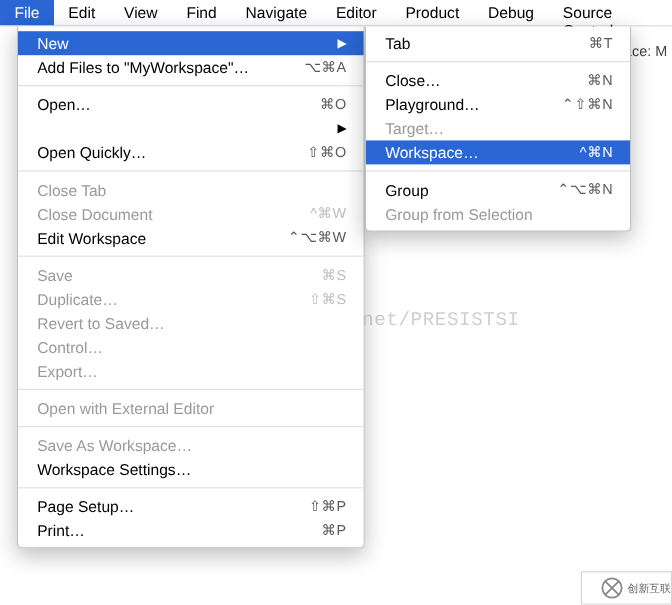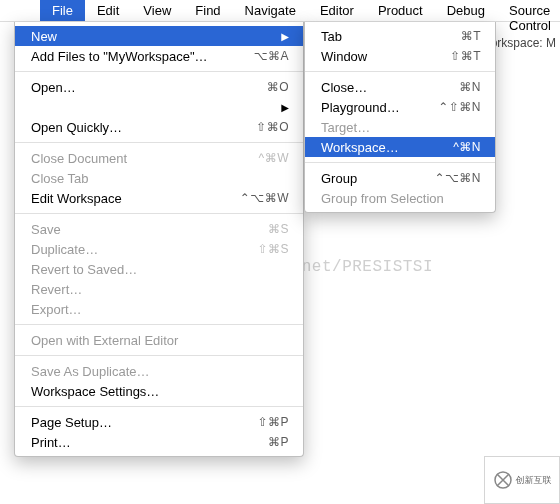--- a/index.html
+++ b/index.html
@@ -1,43 +1,43 @@
 <!DOCTYPE html>
 <html><head>
 <meta charset="utf-8">
 <style>
   * { box-sizing: border-box; margin: 0; padding: 0; font-family: -apple-system, "Helvetica Neue", Arial, sans-serif; }
   body { width: 560px; height: 504px; background: #fff; font-size: 13px; overflow: hidden; position: relative; }
-  .menubar { display: flex; height: 22px; align-items: stretch; background: #fff; border-bottom: 1px solid #ddd; padding-left: 40px; }
+  .menubar { display: flex; height: 22px; align-items: stretch; background: #fff; border-bottom: 1px solid #ddd; }
   .menubar-item { padding: 3px 12px 0 12px; color: #000; cursor: default; }
   .menubar-item.active { background: #2a66d4; color: #fff; }
   .panel {
     position: absolute;
     background: #fff;
     border: 1px solid #bfbfbf;
     box-shadow: 0 6px 18px rgba(0,0,0,.25);
     padding: 4px 0;
     border-radius: 0 0 4px 4px;
   }
   .file-panel { left: 14px; top: 22px; width: 290px; border-top: none; }
-  .sub-panel  { left: 304px; top: 22px; width: 192px; border-top: none; }
+  .sub-panel  { left: 304px; top: 22px; width: 222px; border-top: none; }
   .row { display: flex; align-items: center; height: 20px; padding: 0 14px 0 16px; color: #000; }
   .row.disabled { color: #9a9a9a; }
   .row .lbl { flex: 1; white-space: nowrap; overflow: hidden; }
   .row .sc  { color: #5a5a5a; font-size: 12px; letter-spacing: .5px; text-align: right; min-width: 60px; }
   .row.disabled .sc { color: #bdbdbd; }
   .row .arrow { margin-left: auto; font-size: 10px; color: #000; }
   .row.hl { background: #2a66d4; color: #fff; }
   .row.hl .sc, .row.hl .arrow { color: #fff; }
   .sep { height: 1px; background: #e0e0e0; margin: 5px 0; }
   .bg-text { position: absolute; right: 4px; top: 36px; font-size: 12px; color: #444; }
   .watermark { position: absolute; left: 130px; top: 258px; font-size: 16px; color: #cfcfcf; letter-spacing: .5px; white-space: nowrap; font-family: "Courier New", monospace; }
   .logo-box {
-    position: absolute; right: 0; bottom: 0; width: 76px; height: 48px;
-    border: 1px solid #d5d5d5; display: flex; align-items: center; justify-content: center; gap: 3px; background:#fff;
+    position: absolute; right: 0; bottom: 0; width: 76px; height: 28px;
+    border: 1px solid #d5d5d5; display: flex; align-items: center; justify-content: flex-end; gap: 3px; background:#fff;
   }
   .logo-box svg { flex: 0 0 auto; }
   .logo-box .logo-txt { font-size: 9px; color: #666; line-height: 1; }
 </style>
 </head>
 <body>
 
 <div class="menubar">
     <div class="menubar-item active">File</div>
     <div class="menubar-item">Edit</div>
@@ -70,78 +70,74 @@
     </div>
     <div class="row">
       <span class="arrow">▶</span>
     </div>
     <div class="row">
       <span class="lbl">Open Quickly…</span>
       <span class="sc">⇧⌘O</span>
     </div>
     <div class="sep"></div>
     <div class="row disabled">
+      <span class="lbl">Close Tab</span>
+    </div>
+    <div class="row disabled">
       <span class="lbl">Close Document</span>
       <span class="sc">^⌘W</span>
-    </div>
-    <div class="row disabled">
-      <span class="lbl">Close Tab</span>
     </div>
     <div class="row">
       <span class="lbl">Edit Workspace</span>
       <span class="sc">⌃⌥⌘W</span>
     </div>
     <div class="sep"></div>
     <div class="row disabled">
       <span class="lbl">Save</span>
       <span class="sc">⌘S</span>
     </div>
     <div class="row disabled">
       <span class="lbl">Duplicate…</span>
       <span class="sc">⇧⌘S</span>
     </div>
     <div class="row disabled">
       <span class="lbl">Revert to Saved…</span>
     </div>
     <div class="row disabled">
-      <span class="lbl">Revert…</span>
+      <span class="lbl">Control…</span>
     </div>
     <div class="row disabled">
       <span class="lbl">Export…</span>
     </div>
     <div class="sep"></div>
     <div class="row disabled">
       <span class="lbl">Open with External Editor</span>
     </div>
     <div class="sep"></div>
     <div class="row disabled">
-      <span class="lbl">Save As Duplicate…</span>
+      <span class="lbl">Save As Workspace…</span>
     </div>
     <div class="row">
       <span class="lbl">Workspace Settings…</span>
     </div>
     <div class="sep"></div>
     <div class="row">
       <span class="lbl">Page Setup…</span>
       <span class="sc">⇧⌘P</span>
     </div>
     <div class="row">
       <span class="lbl">Print…</span>
       <span class="sc">⌘P</span>
     </div>
   </div>
 
 <div class="panel sub-panel">
     <div class="row">
       <span class="lbl">Tab</span>
       <span class="sc">⌘T</span>
-    </div>
-    <div class="row">
-      <span class="lbl">Window</span>
-      <span class="sc">⇧⌘T</span>
     </div>
     <div class="sep"></div>
     <div class="row">
       <span class="lbl">Close…</span>
       <span class="sc">⌘N</span>
     </div>
     <div class="row">
       <span class="lbl">Playground…</span>
       <span class="sc">⌃⇧⌘N</span>
     </div>

